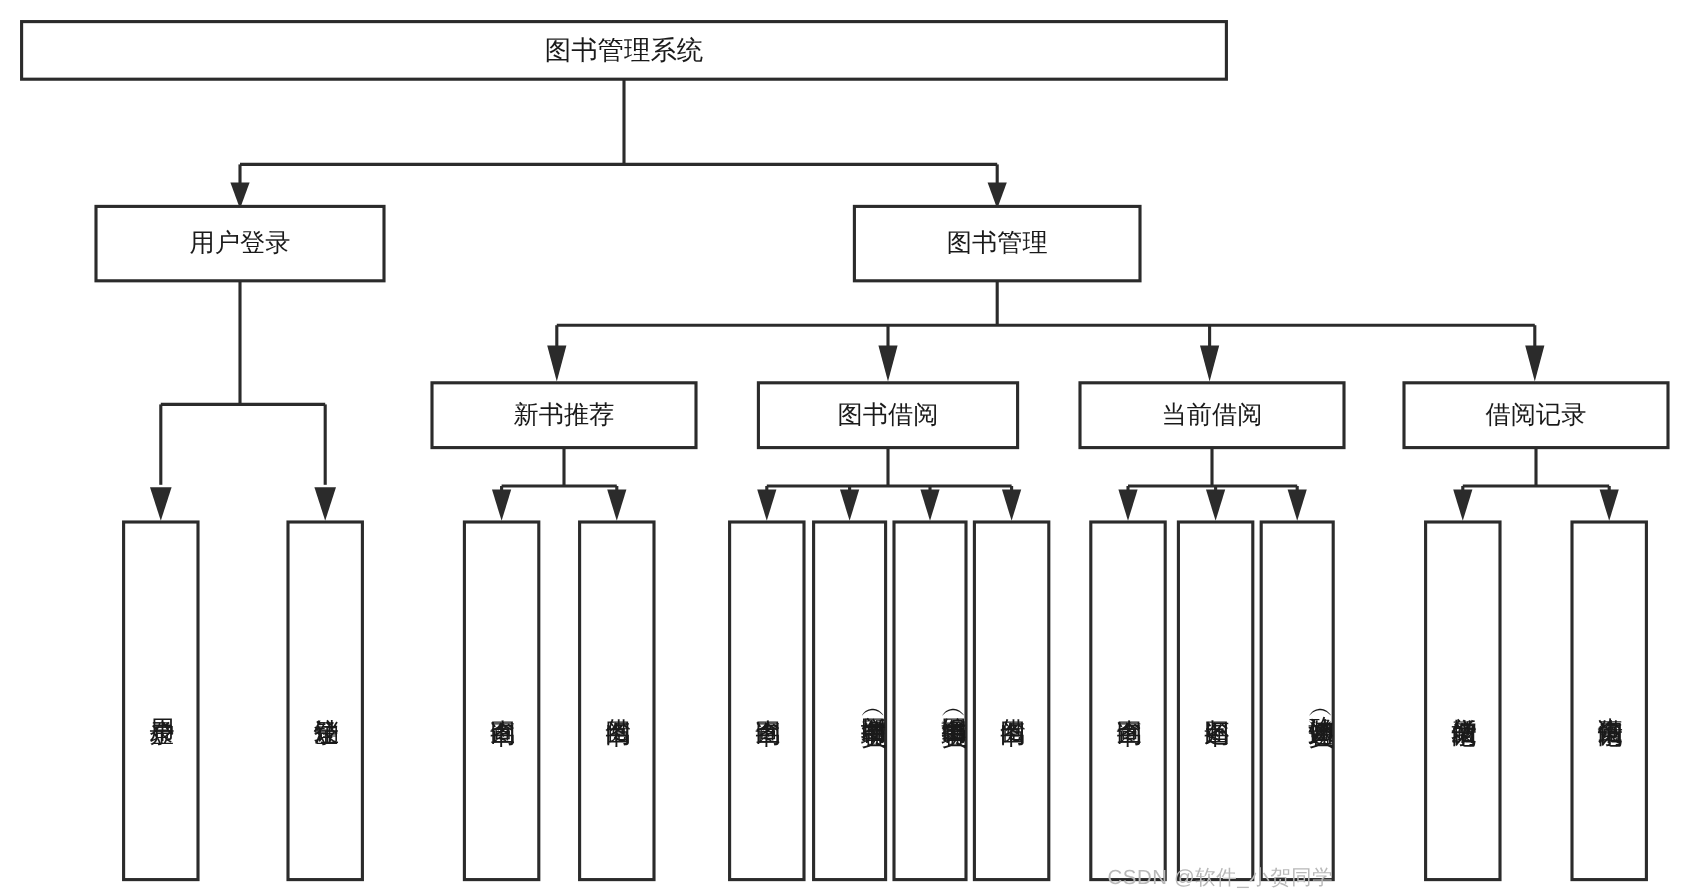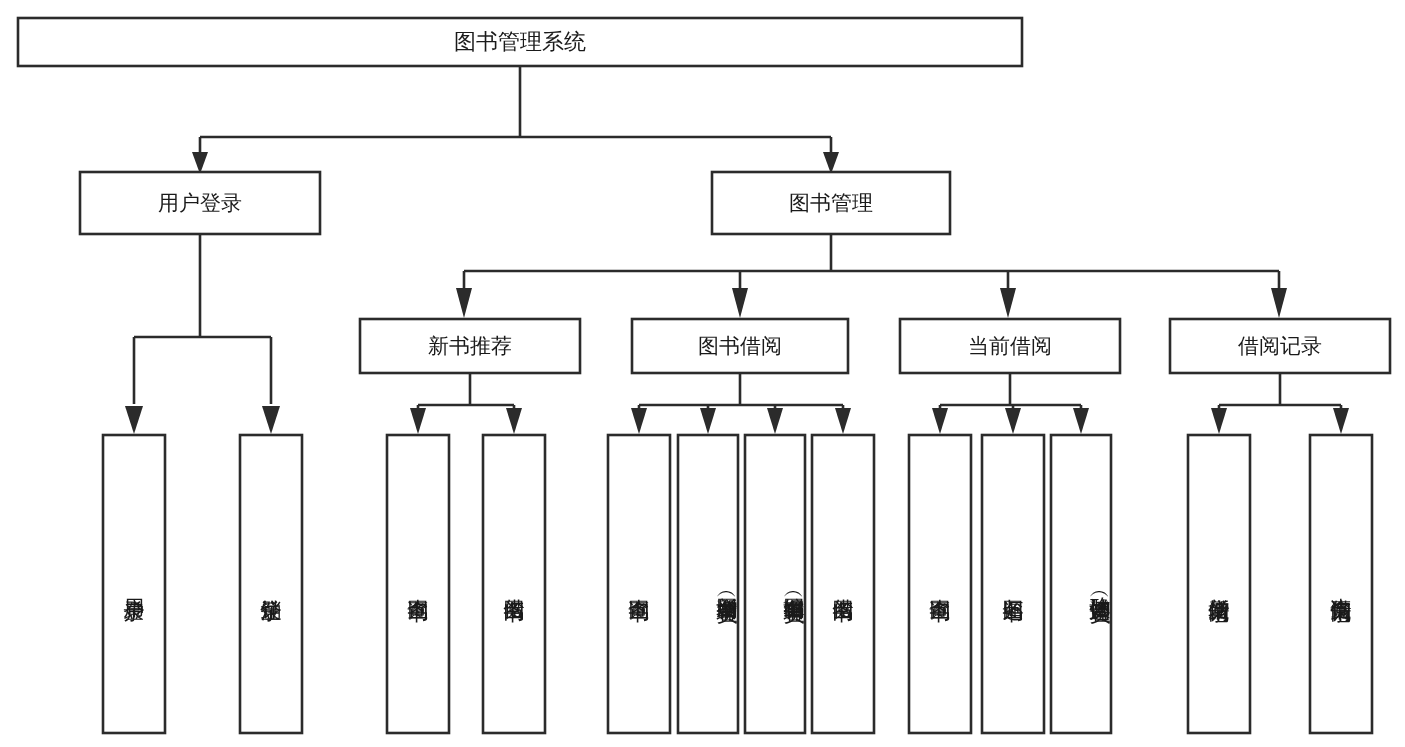--- a/index.html
+++ b/index.html
@@ -218,14 +218,15 @@
   <div class="leaf-label" style="left:608px;  top:435px; width:62px; height:298px;">查询图书</div>
   <div class="leaf-label" style="left:678px;  top:441px; width:60px; height:286px; align-items:flex-start;">新增图书（管理员）</div>
   <div class="leaf-label" style="left:745px;  top:441px; width:60px; height:286px; align-items:flex-start;">编辑图书（管理员）</div>
   <div class="leaf-label" style="left:812px;  top:435px; width:62px; height:298px;">借阅图书</div>
   <div class="leaf-label" style="left:909px;  top:435px; width:62px; height:298px;">查询图书</div>
   <div class="leaf-label" style="left:982px;  top:435px; width:62px; height:298px;">归还图书</div>
   <div class="leaf-label" style="left:1051px; top:441px; width:60px; height:286px; align-items:flex-start;">确认归还（管理员）</div>
   <div class="leaf-label" style="left:1188px; top:435px; width:62px; height:298px;">新增借阅记录</div>
   <div class="leaf-label" style="left:1310px; top:435px; width:62px; height:298px;">查询借阅记录</div>
 
+  <div class="watermark">CSDN @软件_小贺同学</div>
 
 </div>
 
 </body></html>

